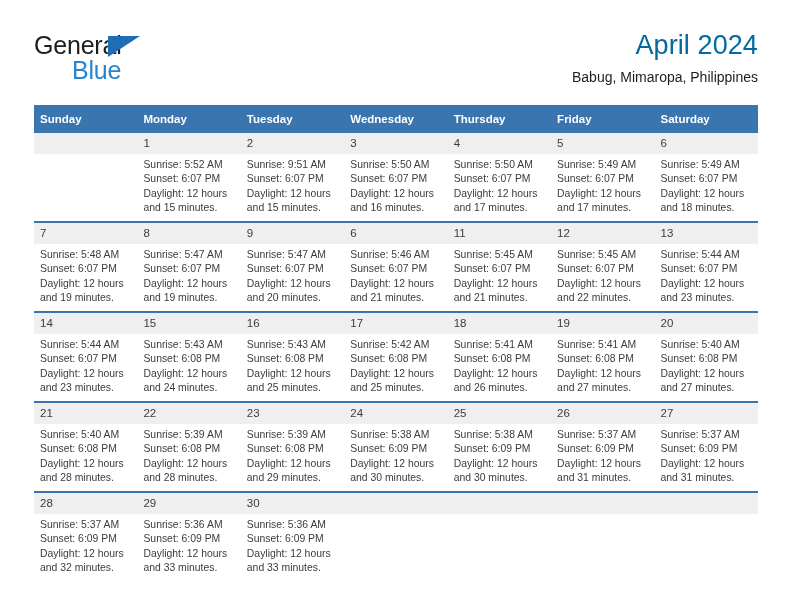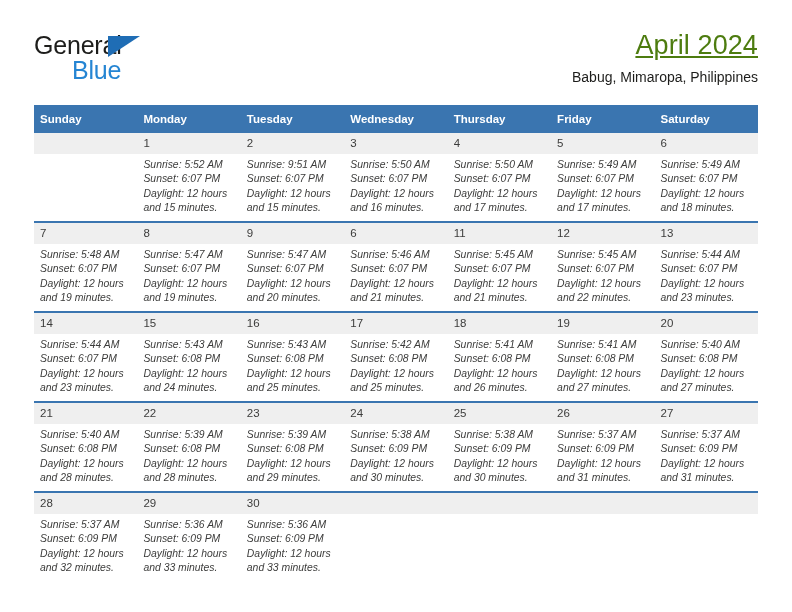--- a/index.html
+++ b/index.html
@@ -67,25 +67,24 @@
   }
   .title-wrap {
     position: absolute;
     right: 0;
     top: 0;
     text-align: right;
   }
   .cal-title {
     font-size: 27px;
     line-height: 34px;
-    color: #4d7c0f;
+    color: #0369a1;
     font-weight: normal;
     margin: 0;
     letter-spacing: 0.1px;
-    text-decoration: underline;
   }
   .cal-subtitle {
     font-size: 14px;
     line-height: 20px;
     color: #1d1d1b;
     margin: 5px 0 0 0;
     font-weight: normal;
   }
 
   
@@ -132,21 +131,20 @@
     height: 15px;
   }
   .cell.empty .daynum {
     color: transparent;
   }
   .info {
     padding: 4px 7px 0 6px;
     font-size: 10.4px;
     line-height: 14.3px;
     color: #3c3c3b;
-    font-style: italic;
   }
   .info div {
     white-space: nowrap;
   }
 </style>
 </head>
 <body>
 
 <div class="page">
 

